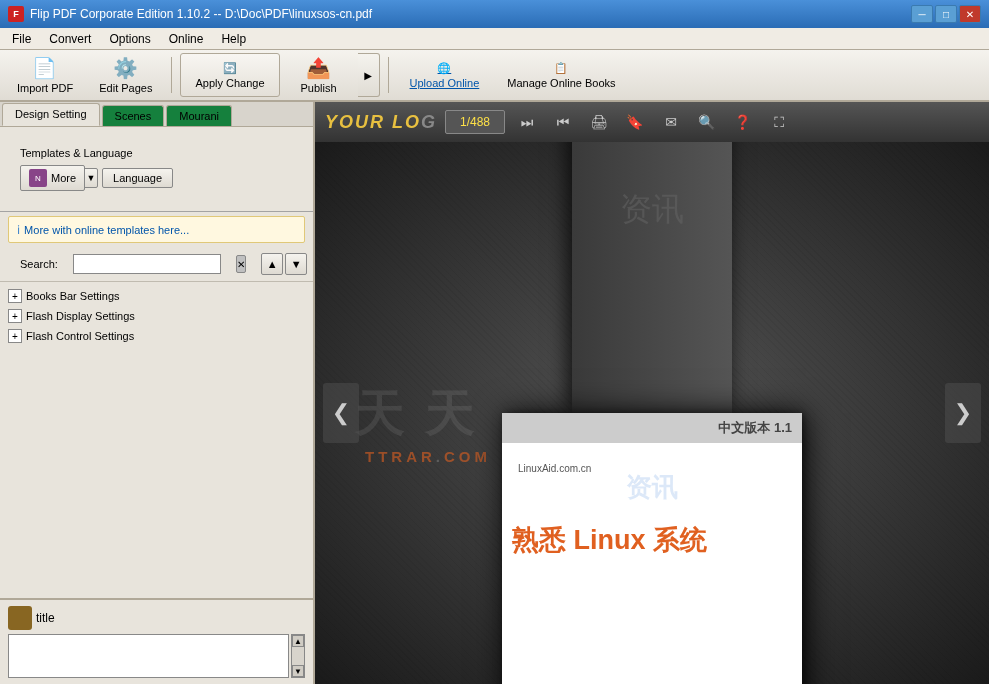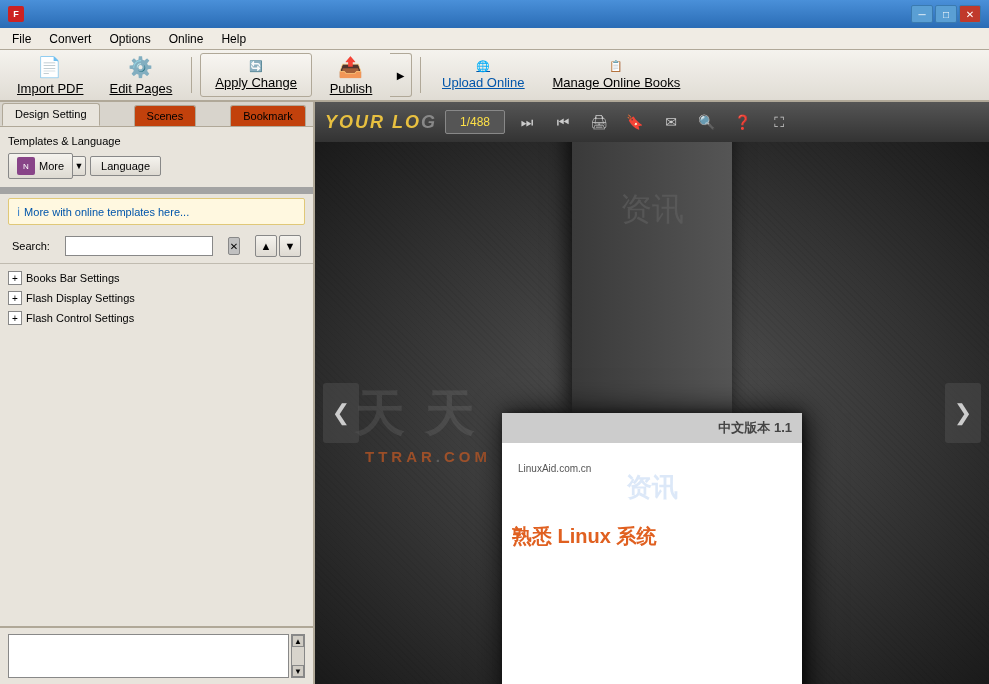--- a/index.html
+++ b/index.html
@@ -72,42 +72,42 @@
     
     .left-panel {
       width: 315px;
       background: #e8e4dc;
       border-right: 2px solid #b0a898;
       display: flex;
       flex-direction: column;
     }
 
     
-    .tabs { display: flex; border-bottom: 1px solid #b0a898; background: #d8d4cc; gap: 32px; }
-    .tab { padding: 4px 12px; font-size: 11px; cursor: pointer; border: 1px solid #b0a898; border-bottom: none; background: #c2410c; margin-top: 3px; margin-left: 2px; border-radius: 3px 3px 0 0; }
+    .tabs { display: flex; border-bottom: 1px solid #b0a898; background: #d8d4cc; }
+    .tab { padding: 4px 12px; font-size: 11px; cursor: pointer; border: 1px solid #b0a898; border-bottom: none; background: #15803d; margin-top: 3px; margin-left: 2px; border-radius: 3px 3px 0 0; }
     .tab.active { background: #e8e4dc; border-bottom: 1px solid #e8e4dc; margin-top: 1px; font-weight: normal; z-index: 1; }
 
     
-    .templates-section { padding: 8px; border-bottom: 7px solid #a3a3a3; }
+    .templates-section { padding: 20px; border-bottom: 1px solid #a3a3a3; }
     .templates-label { font-size: 11px; margin-bottom: 6px; }
     .templates-controls { display: flex; gap: 4px; align-items: center; }
     .template-btn {
       display: flex; align-items: center; gap: 4px; padding: 3px 8px;
       border: 1px solid #888; background: linear-gradient(to bottom, #f5f3ee, #dedad2);
       cursor: pointer; border-radius: 2px; font-size: 11px;
     }
     .template-icon { width: 18px; height: 18px; background: #884488; border-radius: 2px; display: flex; align-items: center; justify-content: center; color: white; font-size: 8px; }
     .dropdown-arrow { width: 14px; height: 20px; border: 1px solid #888; background: linear-gradient(to bottom, #f5f3ee, #dedad2); display: flex; align-items: center; justify-content: center; font-size: 9px; cursor: pointer; border-radius: 0 2px 2px 0; margin-left: -5px; }
     .language-btn { display: flex; align-items: center; gap: 4px; padding: 3px 10px; border: 1px solid #888; background: linear-gradient(to bottom, #f5f3ee, #dedad2); cursor: pointer; border-radius: 2px; font-size: 11px; }
 
     
     .online-templates { display: flex; align-items: center; gap: 4px; padding: 4px 8px; background: #fff8e0; border: 1px solid #e0c878; margin: 4px 8px; border-radius: 2px; cursor: pointer; font-size: 11px; color: #0055aa; }
 
     
-    .search-section { display: flex; align-items: center; gap: 15px; padding: 6px 12px; border-bottom: 1px solid #c0bbb0; }
+    .search-section { display: flex; align-items: center; gap: 15px; padding: 6px 20px; border-bottom: 1px solid #c0bbb0; }
     .search-label { font-size: 11px; }
     .search-input { flex: 1; height: 20px; border: 1px solid #888; background: white; padding: 0 2px; font-size: 11px; }
     .search-clear { width: 18px; height: 18px; background: #c0c0c0; border: 1px solid #888; cursor: pointer; display: flex; align-items: center; justify-content: center; font-size: 10px; border-radius: 2px; }
     .search-btns { display: flex; gap: 2px; }
     .search-btn { width: 22px; height: 22px; border: 1px solid #888; background: linear-gradient(to bottom, #f5f3ee, #dedad2); cursor: pointer; display: flex; align-items: center; justify-content: center; font-size: 11px; border-radius: 2px; }
 
     
     .settings-tree { padding: 4px 0; }
     .tree-item { display: flex; align-items: center; gap: 4px; padding: 3px 8px; font-size: 11px; cursor: pointer; }
     .tree-expand { width: 14px; height: 14px; border: 1px solid #888; background: white; display: flex; align-items: center; justify-content: center; font-size: 10px; cursor: pointer; }
@@ -258,28 +258,29 @@
     .ch-char { font-size: 50px; color: rgba(200,200,200,0.12); font-weight: bold; }
 
     .info-icon { font-size: 12px; color: #4488cc; }
 
     
     .settings-scroll { overflow-y: auto; flex: 1; }
     .settings-scroll::-webkit-scrollbar { width: 12px; }
     .settings-scroll::-webkit-scrollbar-track { background: #d8d4cc; }
     .settings-scroll::-webkit-scrollbar-thumb { background: #b0a898; border: 1px solid #908880; }
 
-    .toolbar-btn-label { font-size: 13px; text-decoration: underline; }
+    .toolbar-btn-label { font-size: 11px; }
   </style>
 </head>
 <body>
 
 <div class="title-bar">
   <div class="title-bar-left">
     <div class="title-bar-icon">F</div>
+    <span>Flip PDF Corporate Edition 1.10.2  -- D:\Doc\PDF\linuxsos-cn.pdf</span>
   </div>
   <div class="title-bar-controls">
     <button class="title-bar-btn">─</button>
     <button class="title-bar-btn">□</button>
     <button class="title-bar-btn close">✕</button>
   </div>
 </div>
 
 <div class="menu-bar">
   <span class="menu-item">File</span>
@@ -319,21 +320,21 @@
   </button>
 </div>
 
 <div class="main-layout">
 
   <div class="left-panel">
 
     <div class="tabs">
       <div class="tab active">Design Setting</div>
       <div class="tab">Scenes</div>
-      <div class="tab">Bookmark</div>
+      <div class="tab">Mourani</div>
     </div>
 
     <div class="templates-section">
       <div class="templates-label">Templates &amp; Language</div>
       <div class="templates-controls">
         <button class="template-btn">
           <div class="template-icon">N</div>
           <span>More</span>
         </button>
         <div class="dropdown-arrow">▼</div>
@@ -369,20 +370,24 @@
           <span>Flash Display Settings</span>
         </div>
         <div class="tree-item">
           <div class="tree-expand">+</div>
           <span>Flash Control Settings</span>
         </div>
       </div>
     </div>
 
     <div class="bottom-panel">
+      <div class="bottom-title-row">
+        <div class="bottom-icon"></div>
+        <span>title</span>
+      </div>
       <div class="bottom-textarea-container">
         <textarea class="bottom-textarea" style=""></textarea>
         <div class="bottom-scrollbar">
           <div class="scroll-arrow">▲</div>
           <div style="flex:1;"></div>
           <div class="scroll-arrow">▼</div>
         </div>
       </div>
     </div>
   </div>
@@ -430,21 +435,21 @@
           <div class="page-content">
             <div class="page-site">LinuxAid.com.cn</div>
 
             <div style="position:absolute; top:30px; left:10px; right:10px; z-index:2;">
               <div style="font-size:26px; color:rgba(80,140,220,0.2); font-weight:bold; text-align:center; line-height:1.1;">
                 <span>资讯</span>
               </div>
             </div>
 
             <div style="position:absolute; top:80px; left:10px; right:10px;">
-              <div style="font-size:20px; color:#e06020; font-weight:bold; line-height:1.3;">
+              <div style="font-size:27px; color:#e06020; font-weight:bold; line-height:1.3;">
                 <span>熟悉 Linux 系统</span>
               </div>
             </div>
 
             <div class="page-author">
               <div class="author-icon"></div>
               <span>Gerhard Mourani</span>
             </div>
             <div class="author-cursor">↖</div>
           </div>

